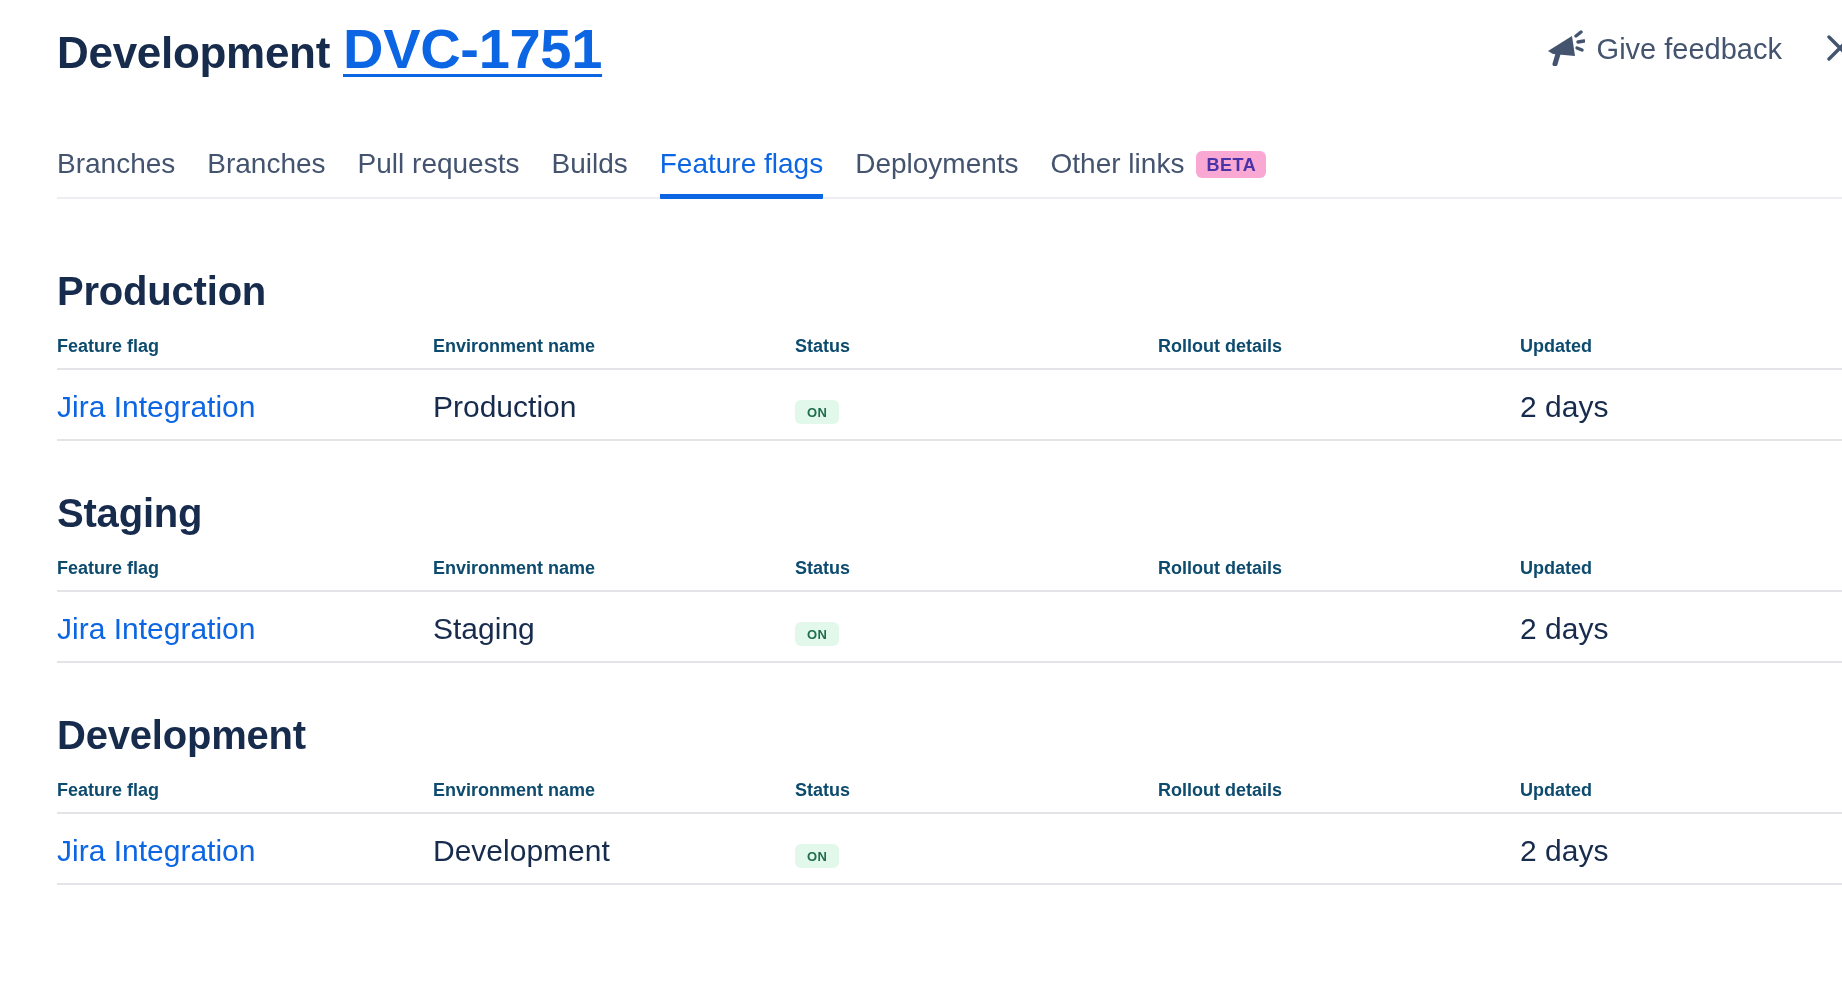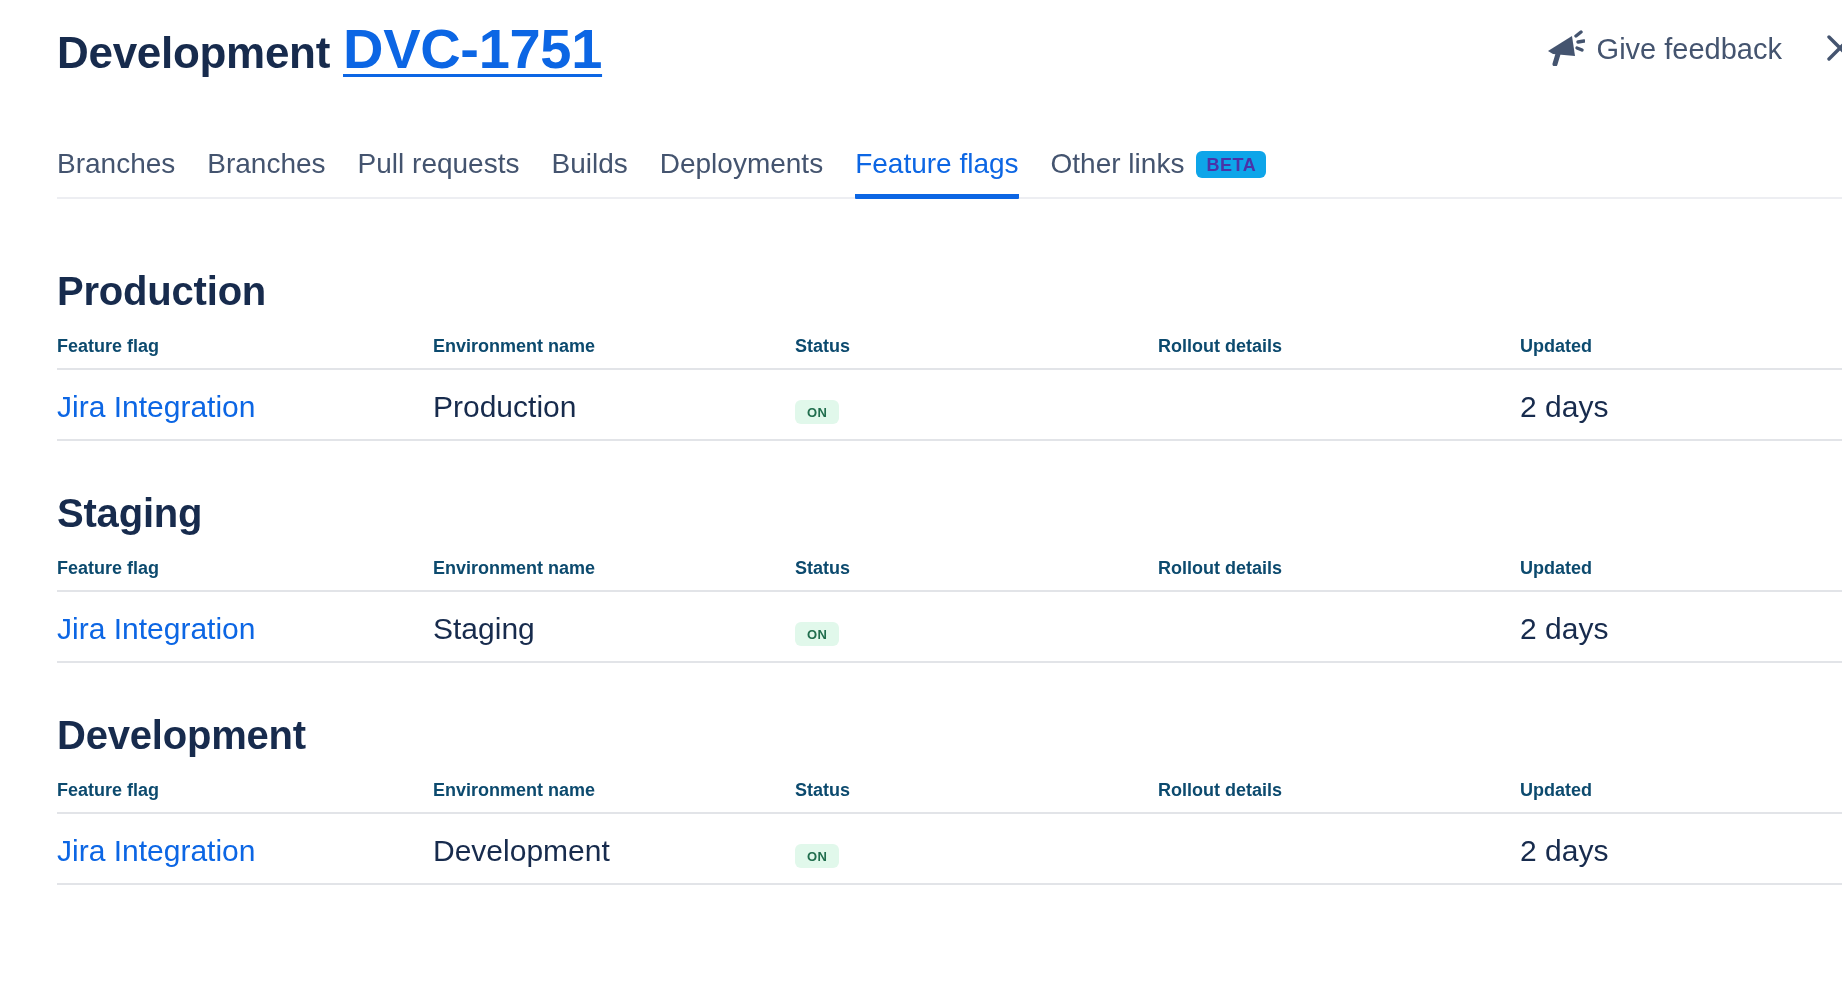--- a/index.html
+++ b/index.html
@@ -39,21 +39,21 @@
   }
   .tab {
     font-size: 28px; font-weight: 500; color: #44546F;
     padding-bottom: 14px; margin-bottom: -2px;
     border-bottom: 5px solid transparent;
     cursor: pointer; white-space: nowrap;
     display: flex; align-items: center; gap: 12px;
   }
   .tab.active { color: #0C66E4; border-bottom: 5px solid #0C66E4; border-radius: 1px; }
   .beta-badge {
-    background: #0ea5e9; color: #4A33A8;
+    background: #f9a8d4; color: #4A33A8;
     font-size: 18px; font-weight: 700; letter-spacing: 0.6px;
     padding: 5px 10px 4px; border-radius: 6px; line-height: 1;
   }
 
   
   .section { margin-top: 50px; }
   .section:first-of-type { margin-top: 70px; }
   .section-heading { font-size: 40px; font-weight: 700; color: #172B4D; letter-spacing: -0.2px; }
 
   .ff-table { width: 1809px; margin-top: 22px; }
@@ -107,22 +107,22 @@
         </span>
       </div>
     </div>
   </div>
 
   <div class="tab-bar">
     <div class="tab">Branches</div>
     <div class="tab">Branches</div>
     <div class="tab">Pull requests</div>
     <div class="tab">Builds</div>
+    <div class="tab active">Feature flags</div>
     <div class="tab">Deployments</div>
-    <div class="tab active">Feature flags</div>
     <div class="tab">
       <span>Other links</span>
       <span class="beta-badge">BETA</span>
     </div>
   </div>
 
   <section class="section">
     <h2 class="section-heading">Production</h2>
     <div class="ff-table">
       <div class="t-head">

